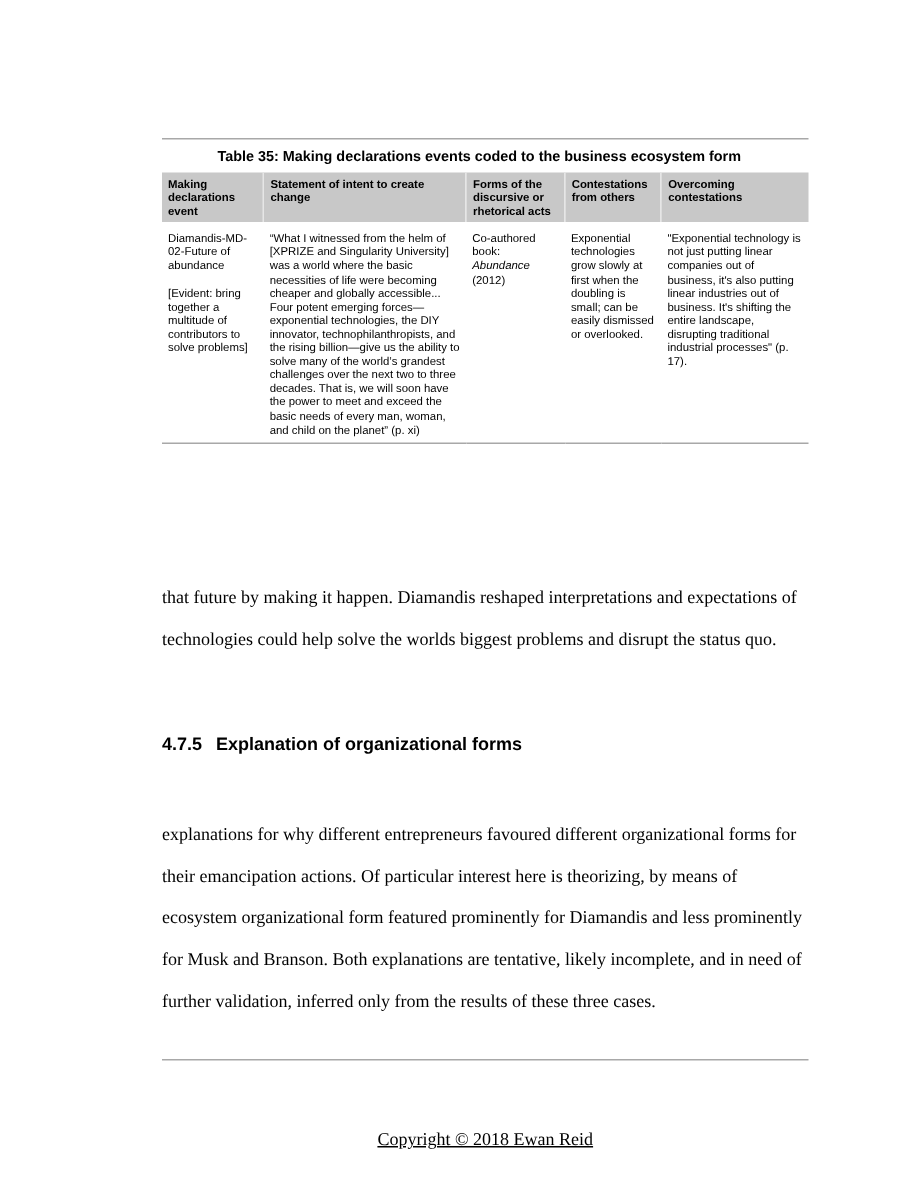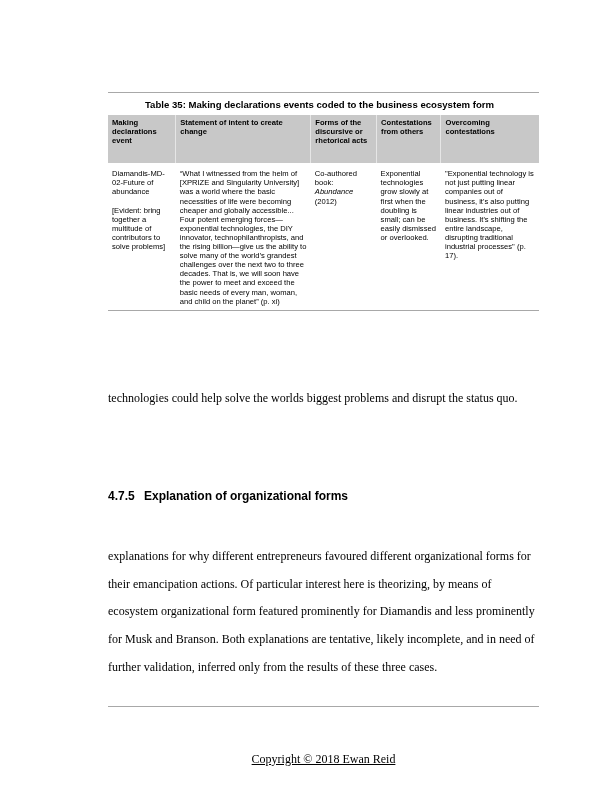--- a/index.html
+++ b/index.html
@@ -8,21 +8,21 @@
     .sans { font-family: "Liberation Sans", "DejaVu Sans", sans-serif; }
 
     .running-head { position: absolute; left: 108px; top: 74px; width: 396px; height: 16px; font-size: 12px; }
     .running-head .chap { position: absolute; left: 0; top: 0; }
     .running-head .pnum { position: absolute; right: 0; top: 0; }
     .head-rule { position: absolute; left: 108px; top: 92px; width: 431px; height: 1px; background: #a8a8a8; }
 
     .table-caption { position: absolute; left: 104px; top: 99px; width: 431px; text-align: center; font-size: 9.6px; font-weight: bold; }
 
     table.data { position: absolute; left: 108px; top: 115px; width: 431px; border-collapse: collapse; font-size: 7.6px; line-height: 9.1px; }
-    table.data th { background: #c8c8c8; text-align: left; vertical-align: top; font-weight: bold; padding: 3px 3px 18px 4px; border-right: 1px solid #e6e6e6; }
+    table.data th { background: #c8c8c8; text-align: left; vertical-align: top; font-weight: bold; padding: 3px 3px 3px 4px; border-right: 1px solid #e6e6e6; }
     table.data th:last-child { border-right: none; }
     table.data td { vertical-align: top; padding: 6px 3px 4px 4px; border-bottom: 1px solid #a8a8a8; }
     .col1 { width: 62px; } .col2 { width: 133px; } .col3 { width: 60px; } .col4 { width: 57px; } .col5 { width: 95px; }
     .gap { height: 9px; }
     .ital { font-style: italic; }
 
     .body-text { position: absolute; left: 108px; width: 432px; font-size: 12px; line-height: 27.7px; text-align: left; }
     .p1 { top: 342px; }
     .p2 { top: 500px; }
     .indent { display: inline-block; width: 36px; }
@@ -68,20 +68,21 @@
         <div class="ital">Abundance</div>
         <div>(2012)</div>
       </td>
       <td>Exponential technologies grow slowly at first when the doubling is small; can be easily dismissed or overlooked.</td>
       <td>"Exponential technology is not just putting linear companies out of business, it's also putting linear industries out of business. It's shifting the entire landscape, disrupting traditional industrial processes" (p. 17).</td>
     </tr>
   </tbody>
 </table>
 
 <div class="body-text serif p1">
+  <span class="line">that future by making it happen.  Diamandis reshaped interpretations and expectations of</span>
   <span class="line">technologies could help solve the worlds biggest problems and disrupt the status quo.</span>
 </div>
 
 <div class="section-heading sans">
   <span class="num">4.7.5</span><span>Explanation of organizational forms</span>
 </div>
 
 <div class="body-text serif p2">
   <span class="line">explanations for why different entrepreneurs favoured different organizational forms for</span>
   <span class="line">their emancipation actions.  Of particular interest here is theorizing, by means of</span>

